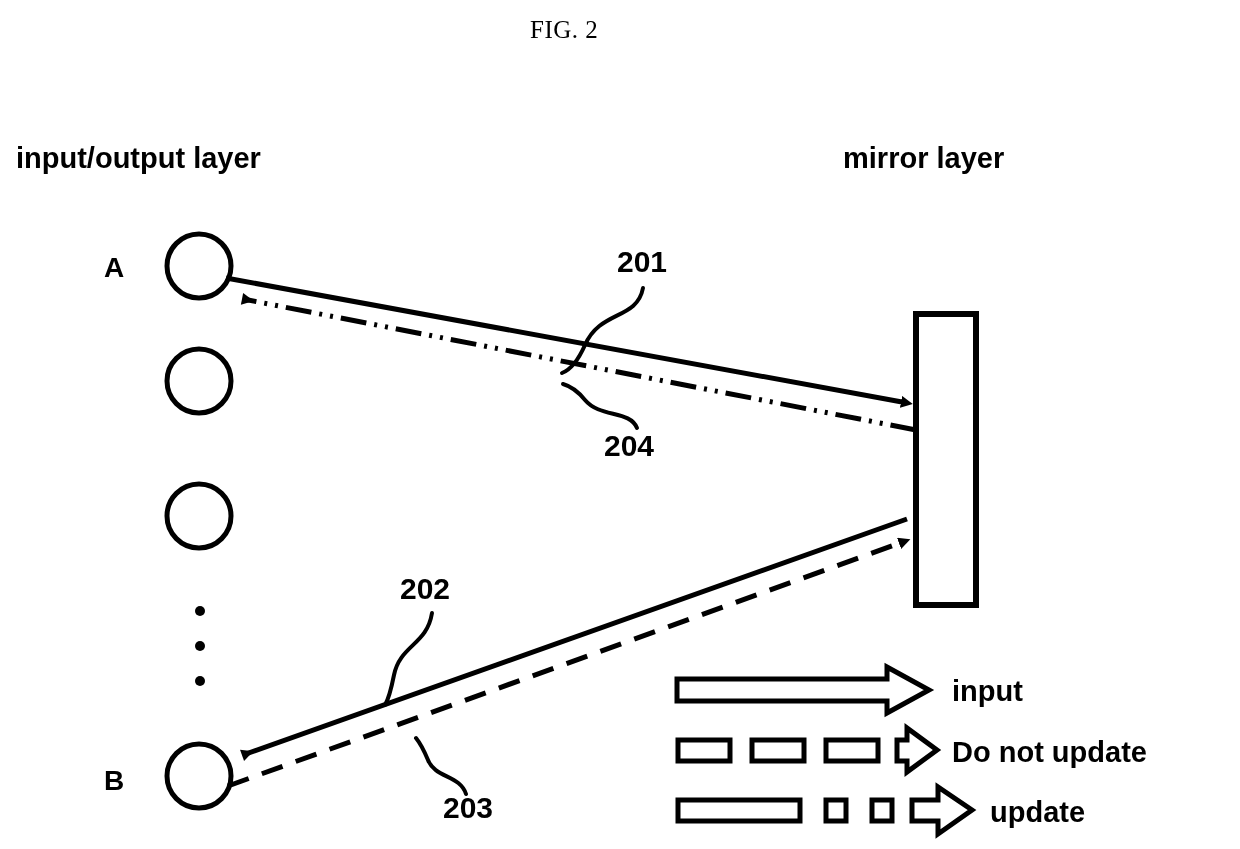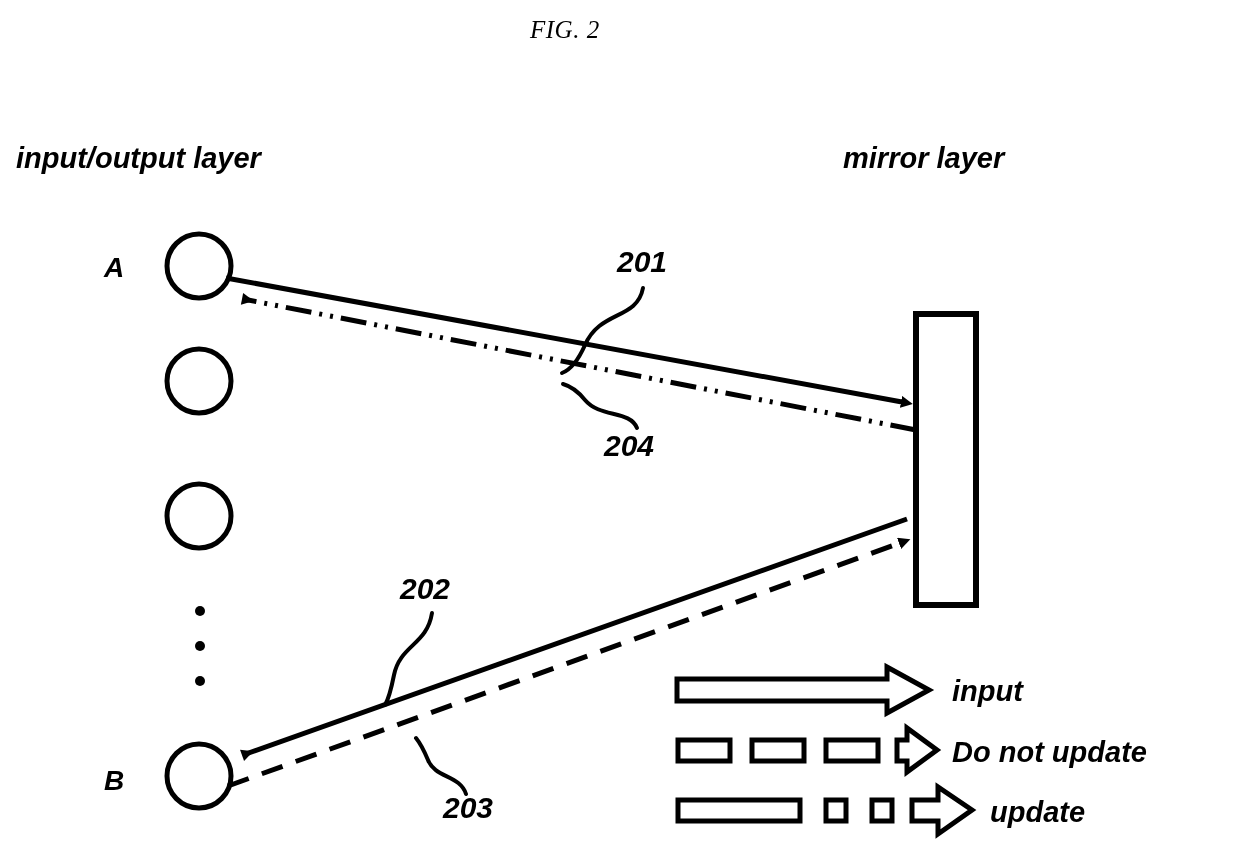--- a/index.html
+++ b/index.html
@@ -14,21 +14,20 @@
     position: relative;
     font-family: "Liberation Sans", sans-serif;
     color: #000000;
     overflow: hidden;
   }
   #figure-root {
     position: absolute;
     left: 0; top: 0;
     width: 1240px;
     height: 604px;
-    font-style: italic;
   }
   svg#figure-canvas {
     position: absolute;
     left: 0; top: 0;
     width: 1240px;
     height: 849px;
     display: block;
   }
   .fig-title {
     font-family: "Liberation Serif", serif;

